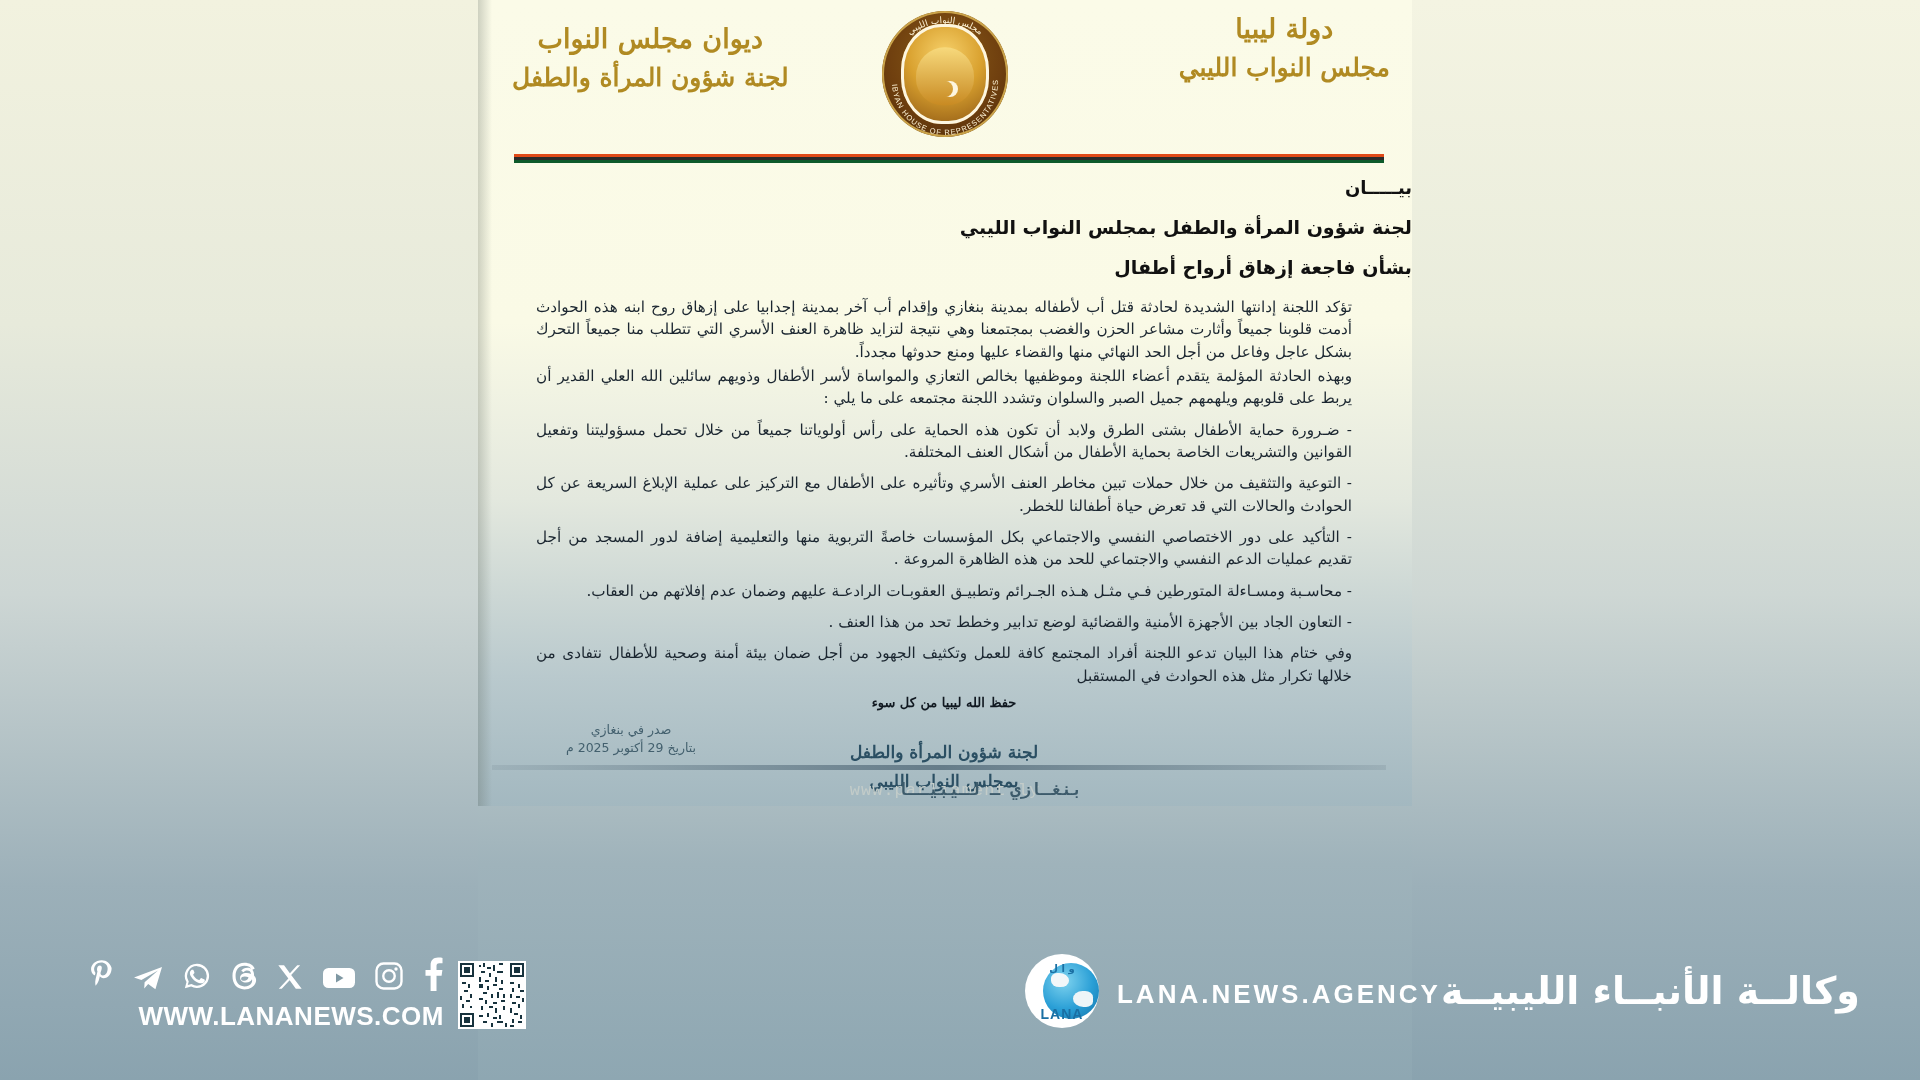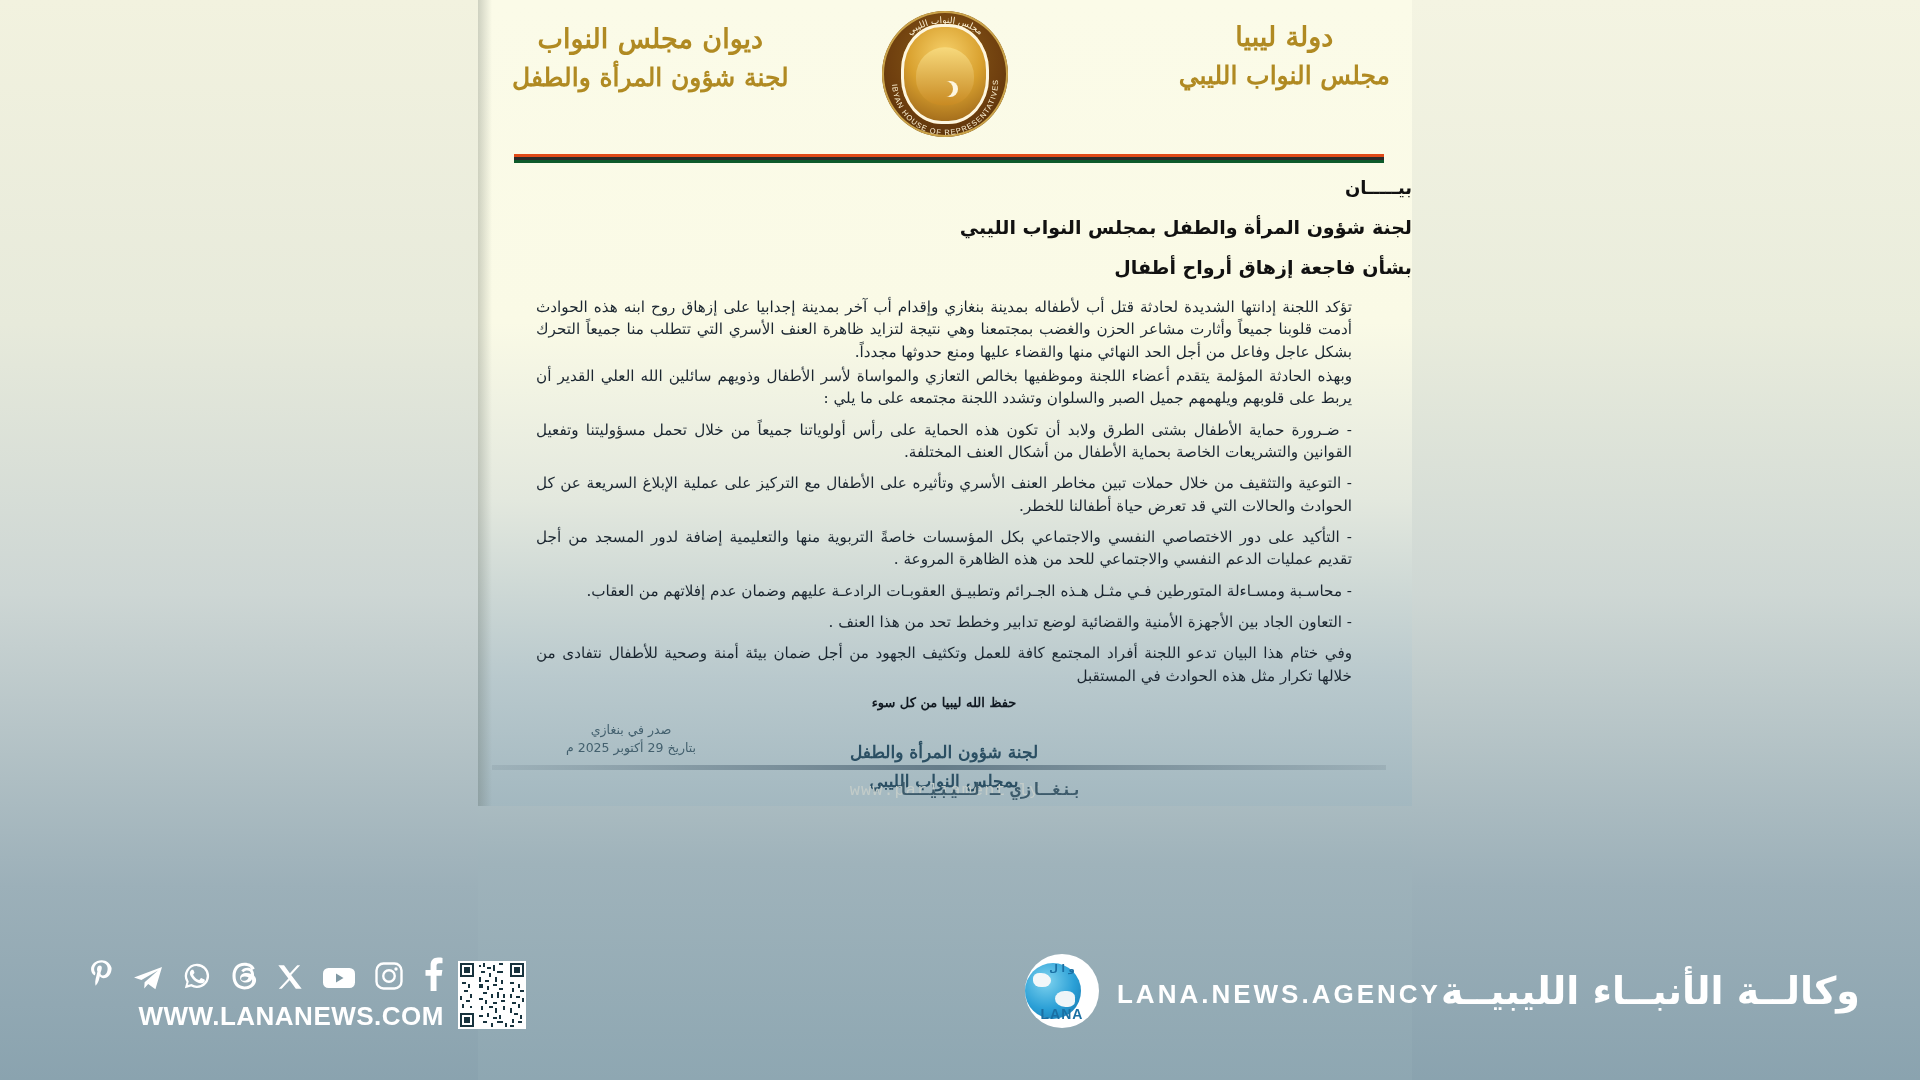--- a/index.html
+++ b/index.html
@@ -37,21 +37,21 @@
     background:linear-gradient(90deg,rgba(90,100,90,.28),rgba(255,255,255,0));
   }
 
   
   .letterhead{position:relative;height:152px;}
   .lh-caption{
     position:absolute;color:#b08a22;font-family:"DejaVu Serif","Liberation Serif",serif;
     text-align:center;line-height:1.25;white-space:nowrap;
   }
   .lh-left{left:34px;top:22px;}
-  .lh-right{right:22px;top:20px;}
+  .lh-right{right:22px;top:12px;}
   .lh-l1{font-size:27px;font-weight:bold;letter-spacing:1px;}
   .lh-l2{font-size:25px;font-weight:bold;letter-spacing:1px;margin-top:6px;}
 
   .crest{
     position:absolute;left:50%;transform:translateX(-50%);top:10px;
     width:150px;height:128px;
   }
   .crest .ring{
     position:absolute;left:50%;top:50%;transform:translate(-50%,-50%);
     width:126px;height:126px;border-radius:50%;
@@ -147,21 +147,21 @@
   .lana-ar{
     color:#fff;font-size:38px;font-weight:bold;letter-spacing:1px;white-space:nowrap;
     line-height:1;
   }
   .lana-en{
     color:#fff;font-size:26px;font-weight:bold;letter-spacing:3px;
     font-family:"Liberation Sans",sans-serif;white-space:nowrap;margin-top:6px;
   }
   .lana-badge{
     width:74px;height:74px;border-radius:50%;background:#ffffff;
-    display:flex;align-items:center;justify-content:flex-end;position:relative;
+    display:flex;align-items:center;justify-content:flex-start;position:relative;
   }
   .lana-badge .globe2{
     width:56px;height:56px;border-radius:50%;
     background:radial-gradient(circle at 38% 32%,#7fd3ef 0%,#2a9fd6 55%,#1472a8 100%);
     position:relative;overflow:hidden;
   }
   .lana-badge .globe2:before{
     content:"";position:absolute;left:8px;top:10px;width:18px;height:14px;
     background:#f2f7f9;border-radius:40% 60% 50% 50%;
   }

